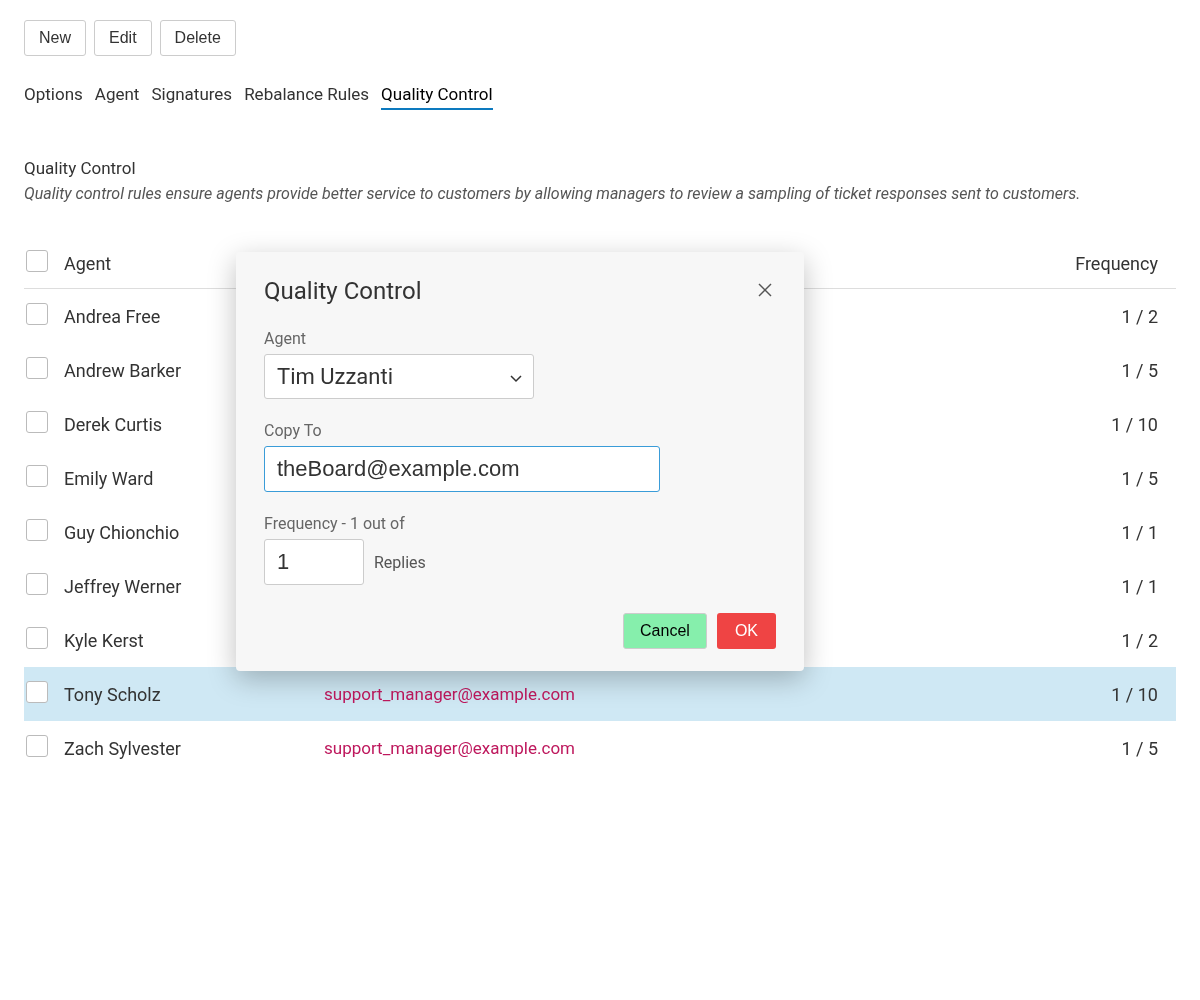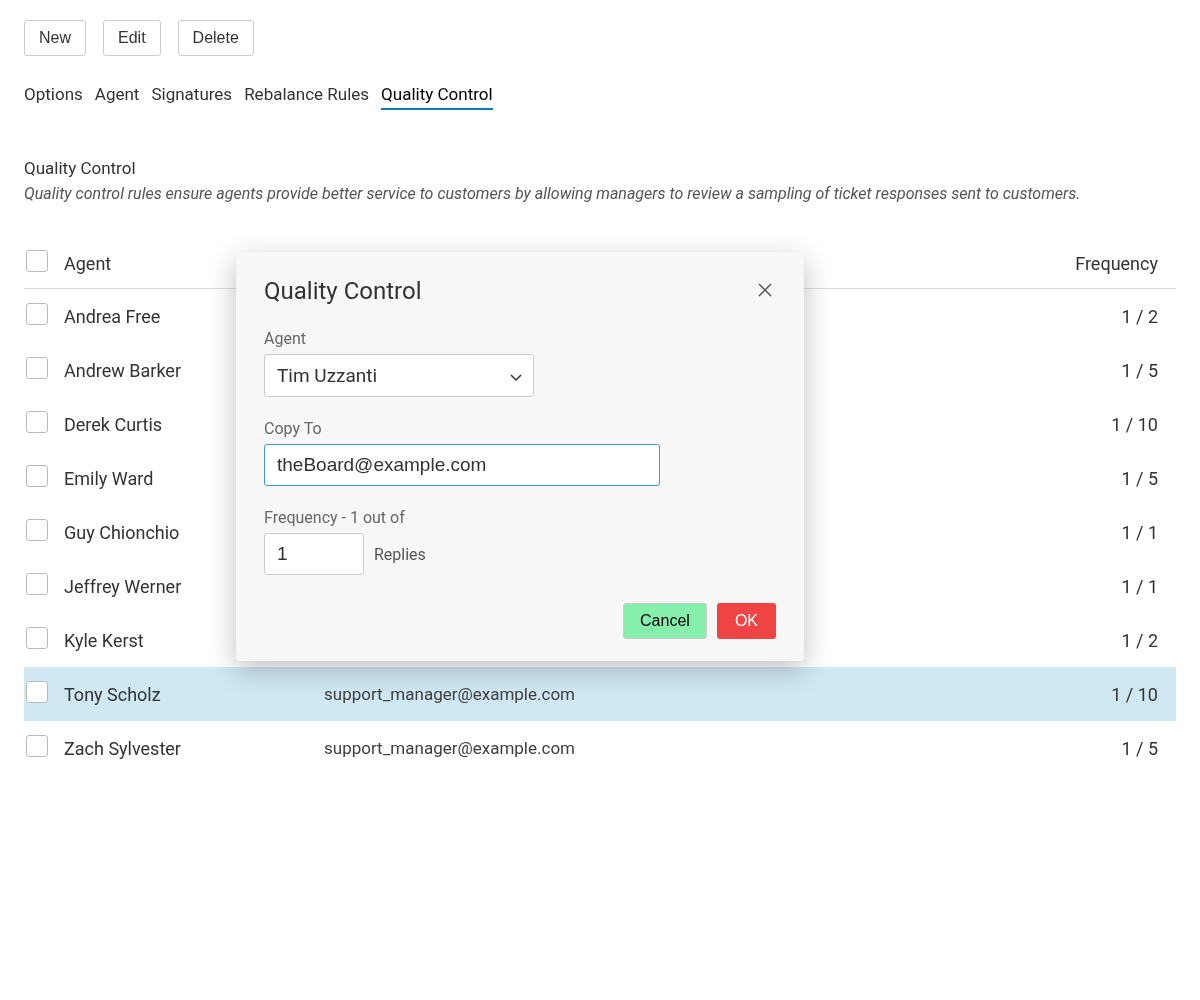--- a/index.html
+++ b/index.html
@@ -8,21 +8,21 @@
   font-size: 17px;
   color: #333;
   background: #fff;
   width: 1200px;
   height: 1000px;
   position: relative;
   padding: 20px 24px;
 }
 .toolbar {
   display: flex;
-  gap: 17px;
+  gap: 8px;
   margin-bottom: 28px;
 }
 .btn {
   background: #fff;
   border: 1px solid #ccc;
   border-radius: 3px;
   padding: 8px 14px;
   font-size: 16px;
   color: #333;
   cursor: pointer;
@@ -77,21 +77,21 @@
 .col-freq { flex: 0 0 120px; text-align: right; font-size: 18px; padding-right: 18px; }
 .table-header .col-agent, .table-header .col-freq { color: #333; }
 .row {
   display: flex;
   align-items: center;
   padding: 14px 0;
   font-size: 17px;
 }
 .row.highlighted { background: #cfe8f4; }
 .row .col-agent { color: #333; }
-.row .col-copyto { color: #404040; }
+.row .col-copyto { color: #be185d; }
 .row .col-freq { color: #333; }
 
 
 .modal {
   position: absolute;
   left: 236px;
   top: 252px;
   width: 568px;
   background: #f7f7f7;
   border-radius: 4px;
@@ -124,21 +124,21 @@
 .select-wrap {
   position: relative;
   width: 270px;
 }
 .select, .text-input, .num-input {
   width: 100%;
   border: 1px solid #ccc;
   border-radius: 3px;
   background: #fff;
   padding: 9px 12px;
-  font-size: 19px;
+  font-size: 22px;
   color: #333;
 }
 .select-wrap .chevron {
   position: absolute;
   right: 12px;
   top: 50%;
   transform: translateY(-50%);
   pointer-events: none;
 }
 .text-input {

